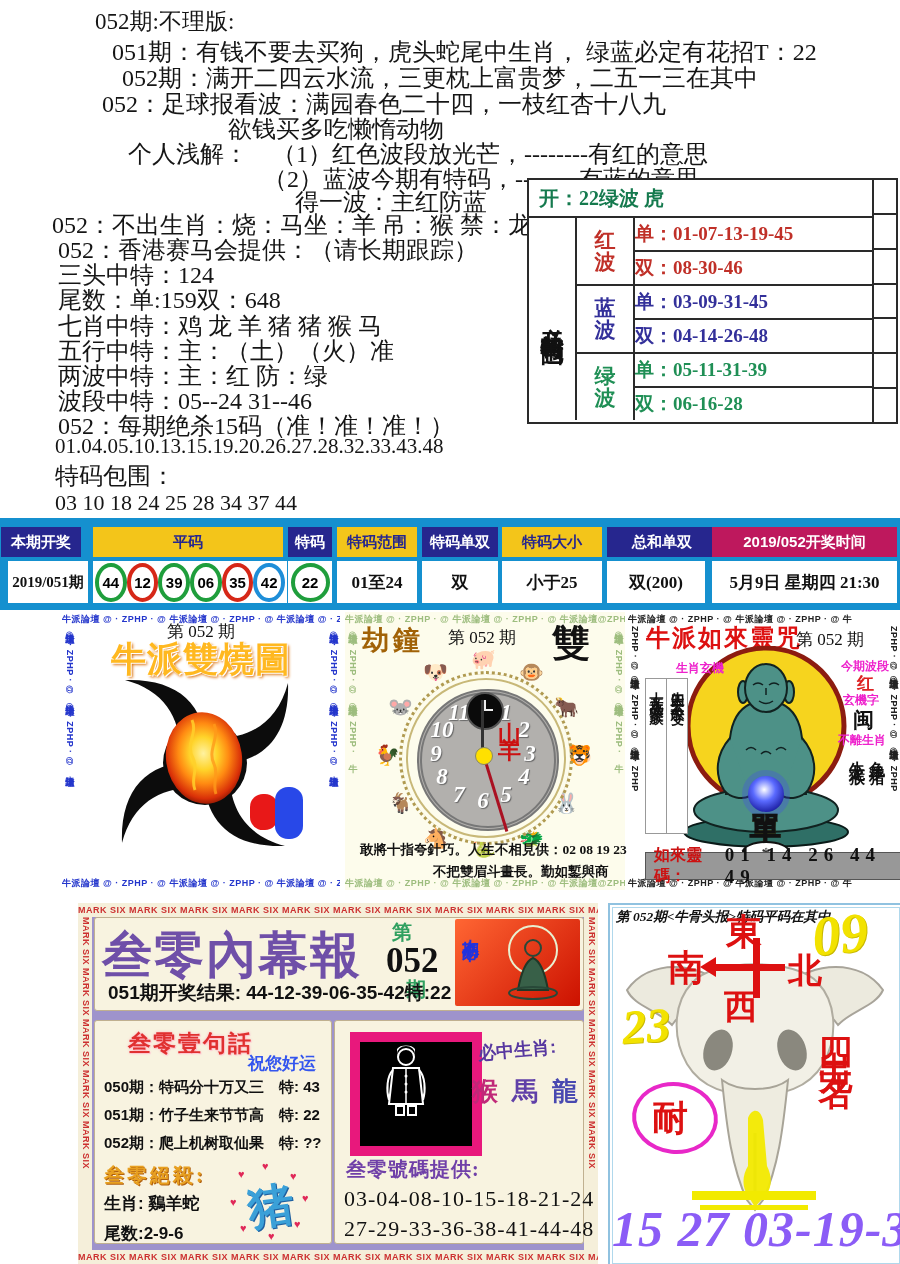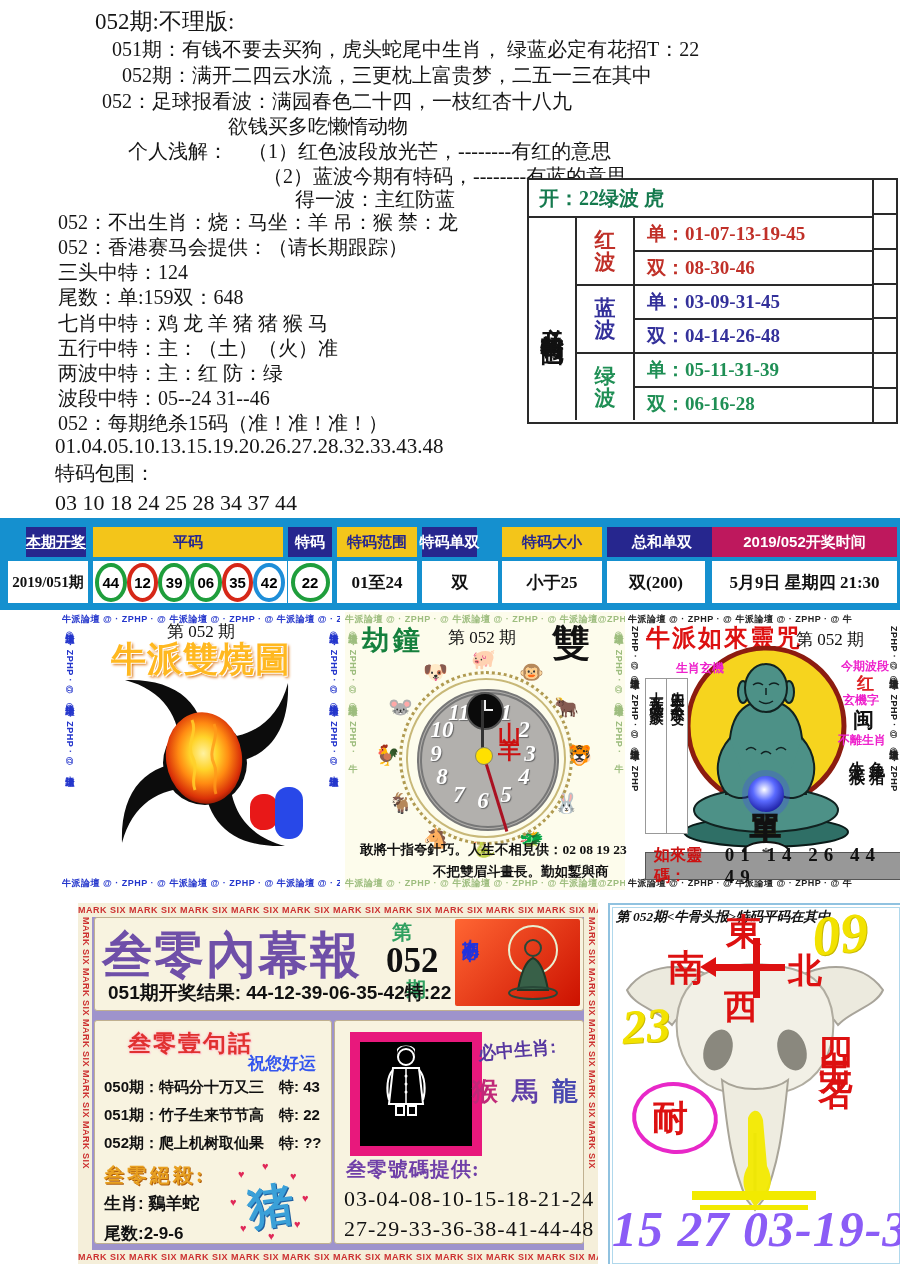--- a/index.html
+++ b/index.html
@@ -1,33 +1,33 @@
 <!DOCTYPE html>
 <html><head>
 <meta charset="utf-8">
 <style>
   html,body{margin:0;padding:0;background:#e8e8e8;}
   #page{position:relative;width:900px;height:1264px;background:#fff;overflow:hidden;
         font-family:"Liberation Serif","DejaVu Serif",serif;color:#111;}
   .ab{position:absolute;}
-  .tl{white-space:nowrap;font-size:20px;color:#151515;}
+  .tl{white-space:nowrap;font-size:24px;color:#151515;}
   
   .wtable{left:527px;top:178px;width:345px;height:242px;border:2px solid #2a2a2a;background:#fff;}
   .wt-head{height:36px;border-bottom:2px solid #2a2a2a;display:flex;align-items:center;padding-left:10px;
            color:#157a4e;font-size:20px;font-weight:bold;}
   .wt-body{display:flex;height:202px;}
   .wt-side{width:46px;border-right:2px solid #2a2a2a;display:flex;align-items:center;justify-content:center;
            font-size:23px;font-weight:bold;writing-mode:vertical-rl;text-orientation:upright;letter-spacing:3px;}
   .wt-mid{width:56px;display:flex;flex-direction:column;border-right:2px solid #2a2a2a;}
   .wt-wave{flex:1;display:flex;align-items:center;justify-content:center;border-bottom:2px solid #2a2a2a;
            font-size:21px;font-weight:bold;line-height:1.05;}
   .wt-wave:last-child{border-bottom:none;}
   .wt-wave span{width:1.1em;word-break:break-all;text-align:center;display:inline-block;}
   .wt-vals{flex:1;display:flex;flex-direction:column;}
-  .wt-val{flex:1;display:flex;align-items:center;padding-left:12px;font-size:19px;font-weight:bold;
+  .wt-val{flex:1;display:flex;align-items:center;padding-left:0;font-size:19px;font-weight:bold;
           border-bottom:2px solid #2a2a2a;white-space:nowrap;}
   .wt-val:last-child{border-bottom:none;}
   .g-red{color:#c03028;} .g-blue{color:#33309a;} .g-green{color:#1f8f55;}
   .ncol{left:872px;top:178px;width:22px;height:242px;border:2px solid #2a2a2a;display:flex;flex-direction:column;background:#fff;}
   .ncol div{flex:1;border-bottom:2px solid #2a2a2a;} .ncol div:last-child{border-bottom:none;}
   
   .rstrip{left:0;top:518px;width:900px;height:92px;background:#1590cf;}
   .rh{top:527px;height:30px;display:flex;align-items:center;justify-content:center;
       font-family:"Liberation Sans","DejaVu Sans",sans-serif;font-weight:bold;font-size:15px;white-space:nowrap;}
   .rh.navy{background:#26268e;color:#fff;} .rh.gold{background:#f3c51a;color:#26268e;} .rh.goldw{background:#be185d;color:#fff;}
@@ -57,21 +57,21 @@
 <div id="page">
 
   <div class="ab tl" style="left:95px;top:6px;font-size:23px;">052期:不理版:</div>
   <div class="ab tl" style="left:112px;top:36px;">051期：有钱不要去买狗，虎头蛇尾中生肖， 绿蓝必定有花招T：22</div>
   <div class="ab tl" style="left:122px;top:62px;">052期：满开二四云水流，三更枕上富贵梦，二五一三在其中</div>
   <div class="ab tl" style="left:102px;top:88px;">052：足球报看波：满园春色二十四，一枝红杏十八九</div>
   <div class="ab tl" style="left:228px;top:113px;">欲钱买多吃懒惰动物</div>
   <div class="ab tl" style="left:128px;top:138px;">个人浅解：　（1）红色波段放光芒，--------有红的意思</div>
   <div class="ab tl" style="left:263px;top:163px;">（2）蓝波今期有特码，--------有蓝的意思</div>
   <div class="ab tl" style="left:295px;top:186px;">得一波：主红防蓝</div>
-  <div class="ab tl" style="left:58px;top:209px;">052：不出生肖：烧：马坐：羊 吊：猴 禁：龙</div>
+  <div class="ab tl" style="left:52px;top:209px;">052：不出生肖：烧：马坐：羊 吊：猴 禁：龙</div>
   <div class="ab tl" style="left:58px;top:234px;">052：香港赛马会提供：（请长期跟踪）</div>
   <div class="ab tl" style="left:58px;top:259px;">三头中特：124</div>
   <div class="ab tl" style="left:58px;top:284px;">尾数：单:159双：648</div>
   <div class="ab tl" style="left:58px;top:335px;">五行中特：主：（土）（火）准</div>
   <div class="ab tl" style="left:58px;top:310px;">七肖中特：鸡 龙 羊 猪 猪 猴 马</div>
   <div class="ab tl" style="left:58px;top:360px;">两波中特：主：红 防：绿</div>
   <div class="ab tl" style="left:58px;top:385px;">波段中特：05--24 31--46</div>
   <div class="ab tl" style="left:58px;top:410px;">052：每期绝杀15码（准！准！准！）</div>
   <div class="ab tl" style="left:55px;top:434px;font-size:21px;">01.04.05.10.13.15.19.20.26.27.28.32.33.43.48</div>
   <div class="ab tl" style="left:55px;top:460px;">特码包围：</div>
@@ -106,25 +106,25 @@
     <div></div>
       <div></div>
       <div></div>
       <div></div>
       <div></div>
       <div></div>
       <div></div>
   </div>
 
   <div class="ab rstrip"></div>
-  <div class="ab rh navy" style="left:26px;width:60px;text-decoration:underline;">本期开奖</div>
+  <div class="ab rh navy" style="left:1px;width:80px;">本期开奖</div>
   <div class="ab rh gold" style="left:93px;width:190px;">平码</div>
   <div class="ab rh navy" style="left:288px;width:44px;">特码</div>
   <div class="ab rh gold" style="left:337px;width:80px;">特码范围</div>
-  <div class="ab rh navy" style="left:422px;width:55px;">特码单双</div>
+  <div class="ab rh navy" style="left:422px;width:76px;">特码单双</div>
   <div class="ab rh gold" style="left:502px;width:100px;">特码大小</div>
   <div class="ab rh navy" style="left:607px;width:110px;">总和单双</div>
   <div class="ab rh goldw" style="left:712px;width:185px;">2019/052开奖时间</div>
 
   <div class="ab rv" style="left:8px;width:80px;font-size:15px;">2019/051期</div>
   <div class="ab rv" style="left:93px;width:190px;gap:0;justify-content:space-around;padding:0 2px;">
     <span class="ball green">44</span>
     <span class="ball red">12</span>
     <span class="ball green">39</span>
     <span class="ball green">06</span>
@@ -170,21 +170,21 @@
     <path d="M114,58 C120,72 107,84 114,98 C119,108 112,118 116,128" stroke="#ff9a1a" stroke-width="3" fill="none" opacity=".8"></path>
     <rect x="150" y="128" width="28" height="36" rx="13" fill="#e81818"></rect>
     <rect x="175" y="121" width="28" height="52" rx="13" fill="#2848e8"></rect>
   </svg>
 
   <div class="ab" style="left:345px;top:612px;width:280px;height:278px;background:#fdfcec;"></div>
   <div class="ab bstrip bc-green" style="left:345px;top:612px;width:280px;height:14px;">牛派論壇 @ · ZPHP · @ 牛派論壇 @ · ZPHP · @ 牛派論壇@ZPH</div>
   <div class="ab bstrip bc-green" style="left:345px;top:876px;width:280px;height:14px;">牛派論壇 @ · ZPHP · @ 牛派論壇 @ · ZPHP · @ 牛派論壇@ZPH</div>
   <div class="ab bstrip v bc-green" style="left:345px;top:626px;width:14px;height:250px;">牛派論壇 @ · ZPHP · @ 牛派論壇 @ · ZPHP · 牛</div>
   <div class="ab bstrip v bc-green" style="left:611px;top:626px;width:14px;height:250px;">牛派論壇 @ · ZPHP · @ 牛派論壇 @ · ZPHP · 牛</div>
-  <div class="ab" style="left:362px;top:622px;font-size:27px;font-weight:900;color:#15803d;letter-spacing:4px;">劫鐘</div>
+  <div class="ab" style="left:362px;top:622px;font-size:27px;font-weight:900;color:#a16207;letter-spacing:4px;">劫鐘</div>
   <div class="ab" style="left:448px;top:626px;font-size:17px;">第 052 期</div>
   <div class="ab" style="left:552px;top:618px;font-size:38px;font-weight:900;">雙</div>
 
   <span class="ab zod" style="left:471px;top:647px;">🐖</span>
   <span class="ab zod" style="left:519px;top:660px;">🐵</span>
   <span class="ab zod" style="left:554px;top:695px;">🐂</span>
   <span class="ab zod" style="left:567px;top:743px;">🐯</span>
   <span class="ab zod" style="left:554px;top:791px;">🐰</span>
   <span class="ab zod" style="left:519px;top:826px;">🐲</span>
   <span class="ab zod" style="left:471px;top:835px;">🐍</span>

